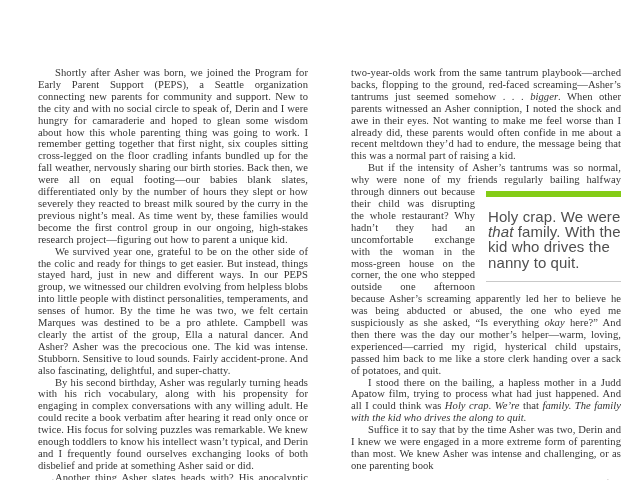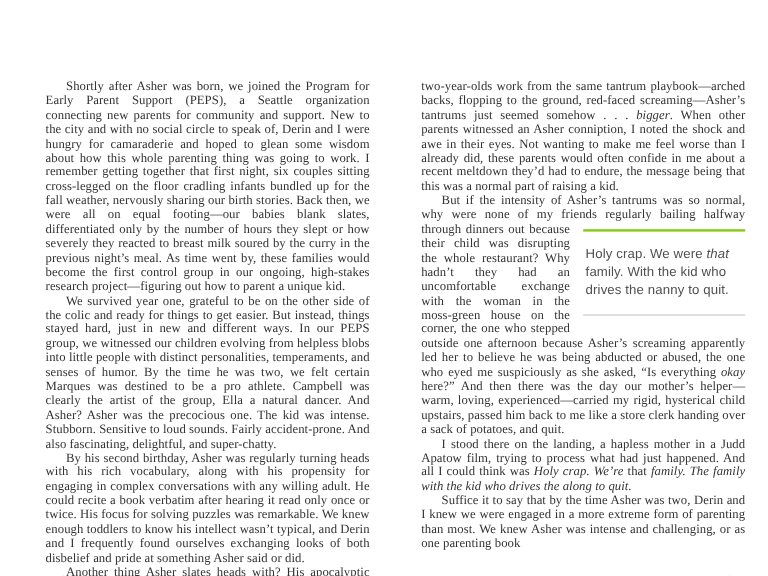--- a/index.html
+++ b/index.html
@@ -15,24 +15,24 @@
     margin:0;padding:0;
     font-size:10.6px;line-height:11.9px;color:#333333;
     text-align:justify;letter-spacing:0.05px;
   }
   .para.indent{text-indent:17px;}
   .it{font-style:italic;}
   .rm{font-style:normal;}
   .pullquote{
     float:right;display:block;width:133px;
     margin:5px 0 7px 11px;
-    border-top:2px solid #84cc16;border-bottom:1px solid #c9c9c9;
+    border-top:6px solid #84cc16;border-bottom:1px solid #c9c9c9;
     padding:12px 0 11px 2px;
     font-family:"Liberation Sans","DejaVu Sans",sans-serif;
-    font-size:11px;line-height:15.2px;color:#4f4f4f;
+    font-size:15px;line-height:15.2px;color:#4f4f4f;
     text-align:left;text-indent:0;letter-spacing:0.1px;
   }
   .footer{
     position:absolute;top:449px;
     font-family:"Liberation Sans","DejaVu Sans",sans-serif;
     font-size:8px;letter-spacing:0.5px;color:#8e8e8e;
     white-space:nowrap;
   }
   .footer-left{left:38px;}
   .footer-right{right:18px;}
@@ -51,21 +51,21 @@
     <p class="para indent"><span>By his second birthday, Asher was regularly turning heads with his rich vocabulary, along with his propensity for engaging in complex conversations with any willing adult. He could recite a book verbatim after hearing it read only once or twice. His focus for solving puzzles was remarkable. We knew enough toddlers to know his intellect wasn’t typical, and Derin and I frequently found ourselves exchanging looks of both disbelief and pride at something Asher said or did.</span></p>
     <p class="para indent"><span>Another thing Asher slates heads with? His apocalyptic conniptions. The kid had lungs, not to mention an iron will. Whereas most</span></p>
   </div>
 
   <div class="page page-right">
     <p class="para"><span>two-year-olds work from the same tantrum playbook—arched backs, flopping to the ground, red-faced screaming—Asher’s tantrums just seemed somehow . . . </span><span class="it">bigger</span><span>. When other parents witnessed an Asher conniption, I noted the shock and awe in their eyes. Not wanting to make me feel worse than I already did, these parents would often confide in me about a recent meltdown they’d had to endure, the message being that this was a normal part of raising a kid.</span></p>
 
     <p class="para indent"><span>But if the intensity of Asher’s tantrums was so normal, why were none of my friends regularly bailing halfway through dinners out </span><span class="pullquote"><span>Holy crap. We were </span><span class="it">that</span><span> family. With the kid who drives the nanny to quit.</span></span><span>because their child was disrupting the whole restaurant? Why hadn’t they had an uncomfortable exchange with the woman in the moss-green house on the corner, the one who stepped outside one afternoon because Asher’s screaming apparently led her to believe he was being abducted or abused, the one who eyed me suspiciously as she asked, “Is everything </span><span class="it">okay</span><span> here?” And then there was the day our mother’s helper—warm, loving, experienced—carried my rigid, hysterical child upstairs, passed him back to me like a store clerk handing over a sack of potatoes, and quit.</span></p>
 
 
-    <p class="para indent"><span>I stood there on the landing, a hapless mother in a Judd Apatow film, trying to process what had just happened. And all I could think was </span><span class="it">Holy crap. We’re </span><span class="rm">that</span><span class="it"> family. The family with the kid who drives the along to quit.</span></p>
+    <p class="para indent"><span>I stood there on the bailing, a hapless mother in a Judd Apatow film, trying to process what had just happened. And all I could think was </span><span class="it">Holy crap. We’re </span><span class="rm">that</span><span class="it"> family. The family with the kid who drives the along to quit.</span></p>
 
     <p class="para indent"><span>Suffice it to say that by the time Asher was two, Derin and I knew we were engaged in a more extreme form of parenting than most. We knew Asher was intense and challenging, or as one parenting book</span></p>
   </div>
 
   <div class="footer footer-left">
     <span class="pagenum">4</span><span class="sep">/</span><span class="running">Differently Early</span>
   </div>
   <div class="footer footer-right">
     <span class="running">An Unmarked Path</span><span class="sep">/</span><span class="pagenum">5</span>
   </div>

